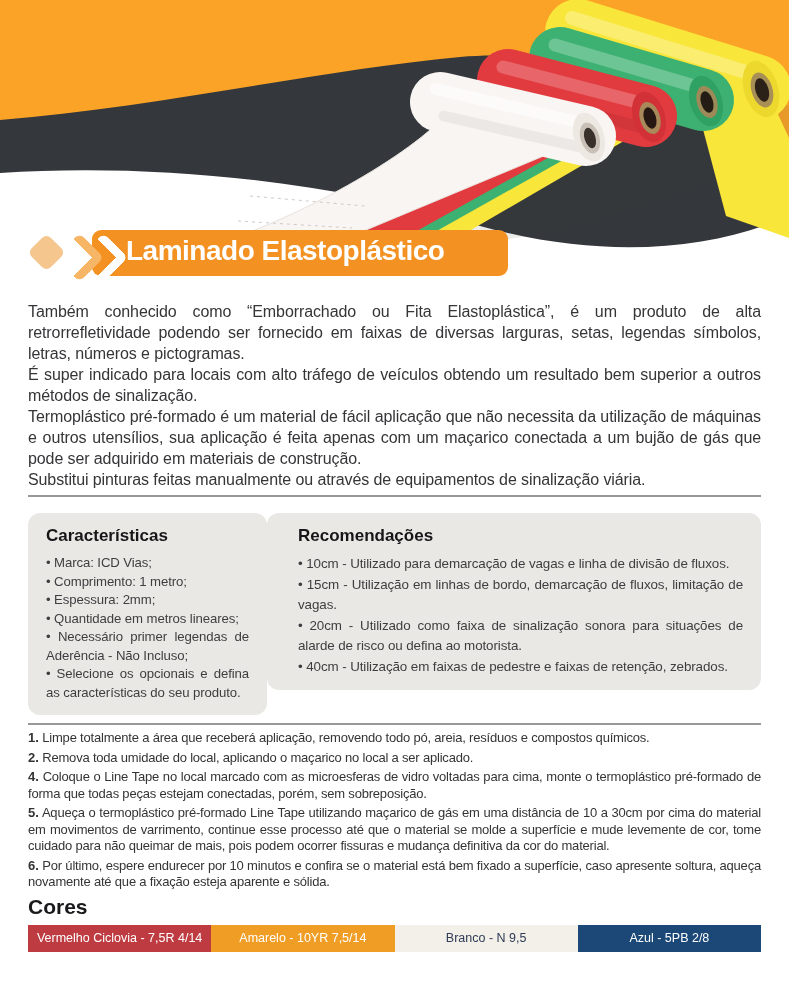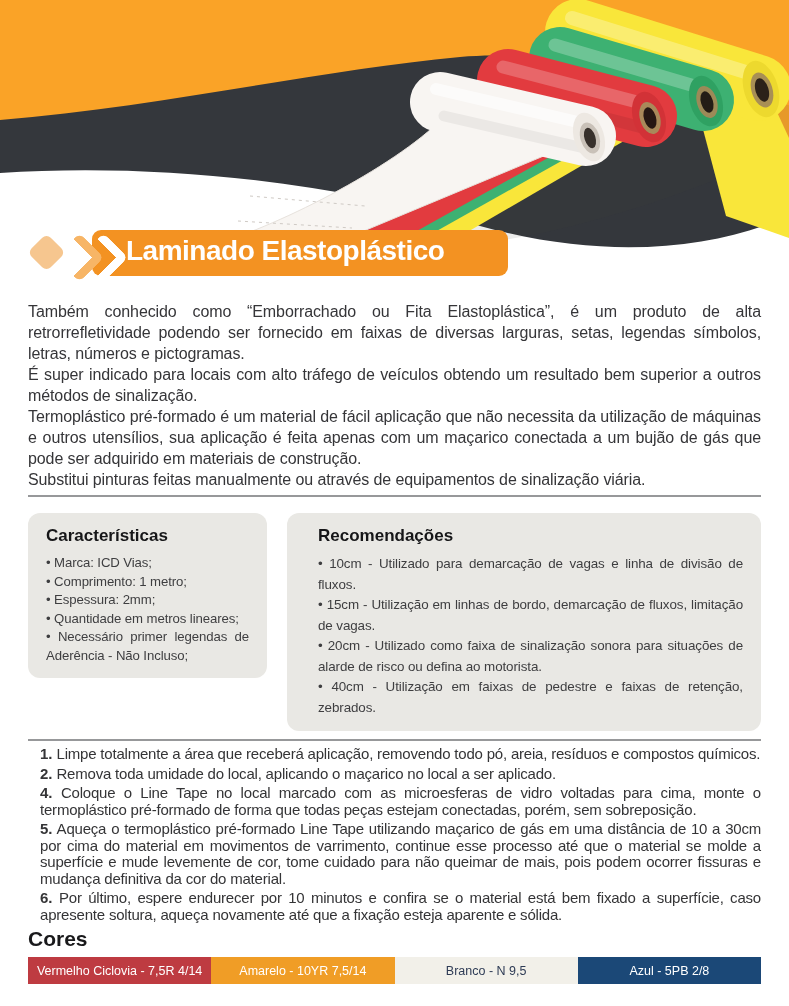--- a/index.html
+++ b/index.html
@@ -20,34 +20,34 @@
   .chev2 { left:86px; top:240px; }
 
   
   .content { padding:0 28px; position:relative; }
   .intro { margin-top:11px; }
   .intro p { margin:0; font-size:16px; line-height:21px; text-align:justify;
              color:#353538; letter-spacing:-0.1px; }
   hr.rule { border:none; border-top:2px solid #97989A; margin:5px 0 0; }
   hr.rule2 { margin-top:8px; }
 
-  .boxes { display:flex; gap:20px; margin-top:16px; align-items:flex-start; }
+  .boxes { display:flex; margin-top:16px; align-items:flex-start; }
   .box { border-radius:12px; padding:13px 18px; box-sizing:border-box; }
   .box h3 { margin:0 0 8px; font-size:17px; color:#161618; }
   .bitem { font-size:13.2px; line-height:18.5px; color:#3E3E40; text-align:justify;
            letter-spacing:-0.1px; }
   .bitem::before { content:"• "; }
   .box-left { width:239px; }
   .box-right { flex:1; }
   .box-right .bitem { font-size:13.4px; line-height:20.5px; }
 
   h2.section { margin:7px 0 0; font-size:18.5px; line-height:21px; color:#19191B; }
   .steps { margin-top:5px; }
-  .step { font-size:15px; line-height:16.5px; color:#343436; text-align:justify;
-          margin-bottom:3px; letter-spacing:-0.2px;margin-left:12px; }
+  .step { font-size:13px; line-height:16.5px; color:#343436; text-align:justify;
+          margin-bottom:3px; letter-spacing:-0.2px; }
   .step b { letter-spacing:0; }
   h2.cores-h { margin-top:4px; font-size:21px; line-height:24px; }
   .swatches { display:flex; margin-top:6px; height:27px; }
   .swatch { flex:1; display:flex; align-items:center; justify-content:center;
             font-size:12.5px; letter-spacing:0; }
 </style>
 </head>
 <body>
 
 <div class="page">
@@ -126,20 +126,21 @@
     <hr class="rule" style="border-color: rgb(151, 152, 154);">
 
     <div class="boxes">
       <div class="box box-left" style="background: rgb(233, 232, 228);">
         <h3>Características</h3>
         <div class="bitem">Marca: ICD Vias;</div>
         <div class="bitem">Comprimento: 1 metro;</div>
         <div class="bitem">Espessura: 2mm;</div>
         <div class="bitem">Quantidade em metros lineares;</div>
         <div class="bitem">Necessário primer legendas de Aderência - Não Incluso;</div>
+        <div class="bitem">Selecione os opcionais e defina as características do seu produto.</div>
       </div>
       <div class="box box-right" style="background: rgb(233, 232, 228); padding-left: 31px;">
         <h3>Recomendações</h3>
         <div class="bitem">10cm - Utilizado para demarcação de vagas e linha de divisão de fluxos.</div>
         <div class="bitem">15cm - Utilização em linhas de bordo, demarcação de fluxos, limitação de vagas.</div>
         <div class="bitem">20cm - Utilizado como faixa de sinalização sonora para situações de alarde de risco ou defina ao motorista.</div>
         <div class="bitem">40cm - Utilização em faixas de pedestre e faixas de retenção, zebrados.</div>
       </div>
     </div>
 

